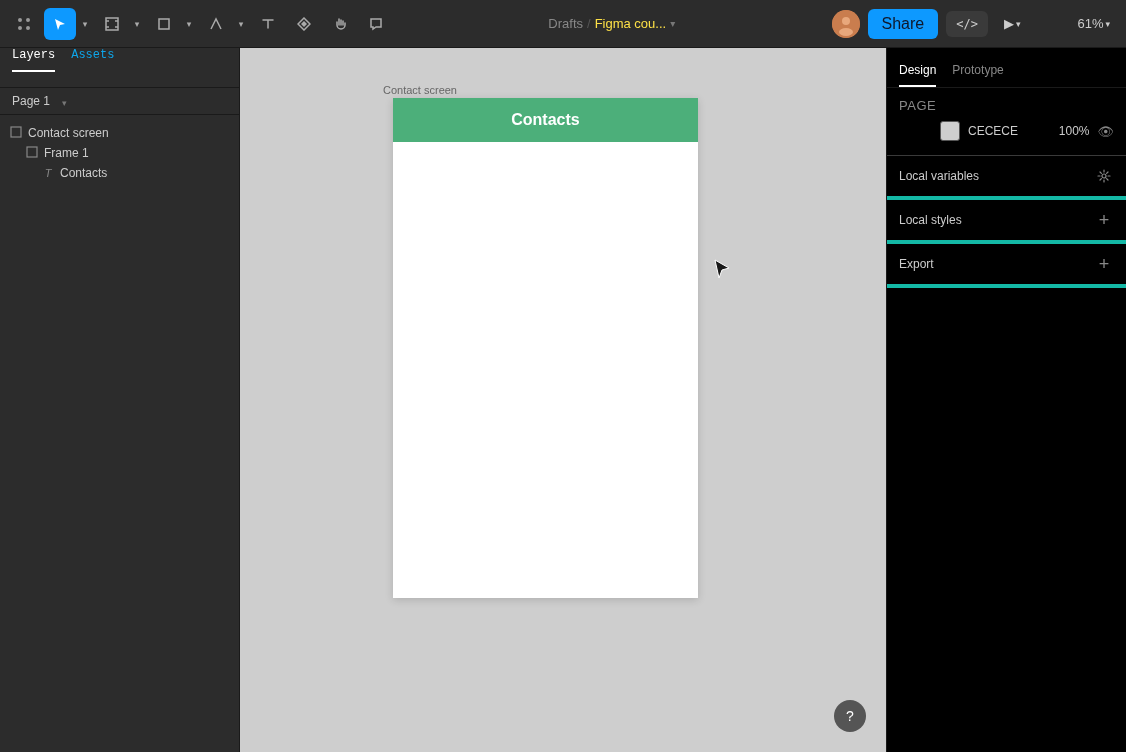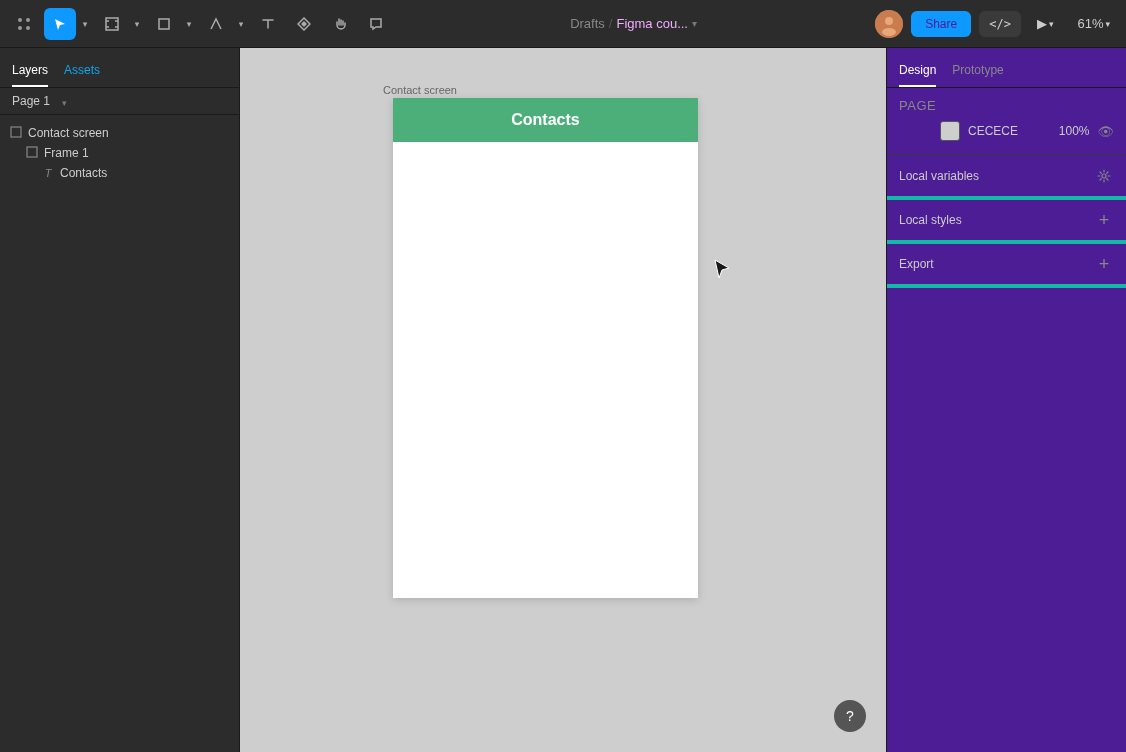--- a/index.html
+++ b/index.html
@@ -38,25 +38,25 @@
     }
 
     .toolbar-title {
       color: #ccc;
       font-size: 13px;
       display: flex; align-items: center; gap: 4px;
     }
 
     .share-btn {
       background: #0d99ff;
-      color: #4c1d95;
+      color: #0f172a;
       border: none;
       border-radius: 6px;
       padding: 6px 14px;
-      font-size: 12px;
+      font-size: 16px;
       font-weight: 500;
       cursor: pointer;
     }
     .code-btn {
       background: #3a3a3a;
       color: #ccc;
       border: none;
       border-radius: 6px;
       padding: 6px 10px;
       font-size: 13px;
@@ -72,21 +72,21 @@
       cursor: pointer;
       display: flex; align-items: center; gap: 2px;
     }
     .zoom-btn {
       background: transparent;
       color: #ccc;
       border: none;
       padding: 6px 8px;
       font-size: 13px;
       cursor: pointer;
-      display: flex; align-items: center; gap: 2px;
+      display: flex; align-items: center; gap: 2px; margin-left: 33px;
     }
     .avatar {
       width: 28px; height: 28px;
       border-radius: 50%;
       background: #c97d4e;
       display: flex; align-items: center; justify-content: center;
       font-size: 12px; color: white;
       overflow: hidden;
     }
 
@@ -106,21 +106,22 @@
       flex-direction: column;
       flex-shrink: 0;
     }
 
     .panel-tabs {
       display: flex;
       border-bottom: 1px solid #1a1a1a;
       padding: 0 12px;
       gap: 16px;
       height: 40px;
-      align-items: flex-end;
+      align-items: flex-start;
+      font-family: Liberation Mono, monospace;
     }
     .panel-tab {
       font-size: 12px;
       font-weight: 500;
       padding-bottom: 8px;
       cursor: pointer;
       color: #0ea5e9;
       border-bottom: 2px solid transparent;
     }
     .panel-tab.active {
@@ -194,21 +195,21 @@
     }
     .contacts-header-text {
       color: white;
       font-size: 16px;
       font-weight: 600;
     }
 
     
     .right-panel {
       width: 240px;
-      background: #4c1d95;
+      background: #000000;
       border-left: 1px solid #1a1a1a;
       display: flex;
       flex-direction: column;
       flex-shrink: 0;
     }
 
     .right-panel-tabs {
       display: flex;
       border-bottom: 1px solid #1a1a1a;
       padding: 0 12px;
@@ -388,21 +389,21 @@
       <svg width="14" height="14" viewBox="0 0 14 14" fill="none">
         <path d="M2 2h10v8H7l-3 2V10H2V2z" stroke="#aaa" stroke-width="1.5" fill="none"></path>
       </svg>
     </button>
   </div>
 
   <div class="toolbar-center">
     <span class="toolbar-title">
       <span style="color:#888;">Drafts</span>
       <span style="color:#555;">/</span>
-      <span style="color:#f0abfc;">Figma cou...</span>
+      <span style="color:#fde047;">Figma cou...</span>
       <span style="color:#777; font-size:10px;">▾</span>
     </span>
   </div>
 
   <div class="toolbar-right">
     <div class="avatar">
       <svg width="28" height="28" viewBox="0 0 28 28">
         <circle cx="14" cy="14" r="14" fill="#c97d4e"></circle>
         <circle cx="14" cy="11" r="4" fill="#e8a87c"></circle>
         <ellipse cx="14" cy="22" rx="7" ry="4" fill="#e8a87c"></ellipse>

